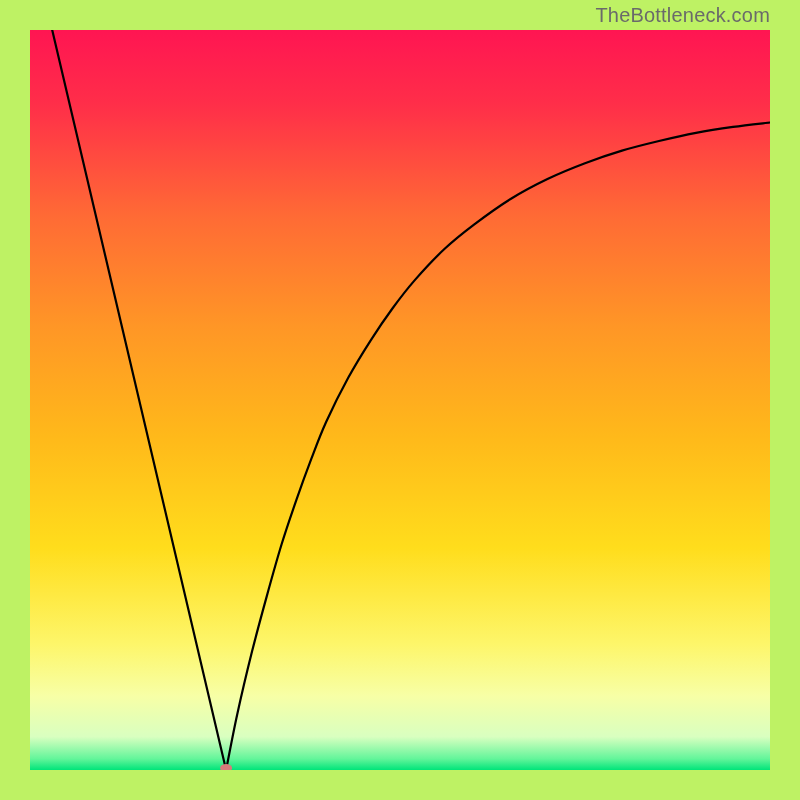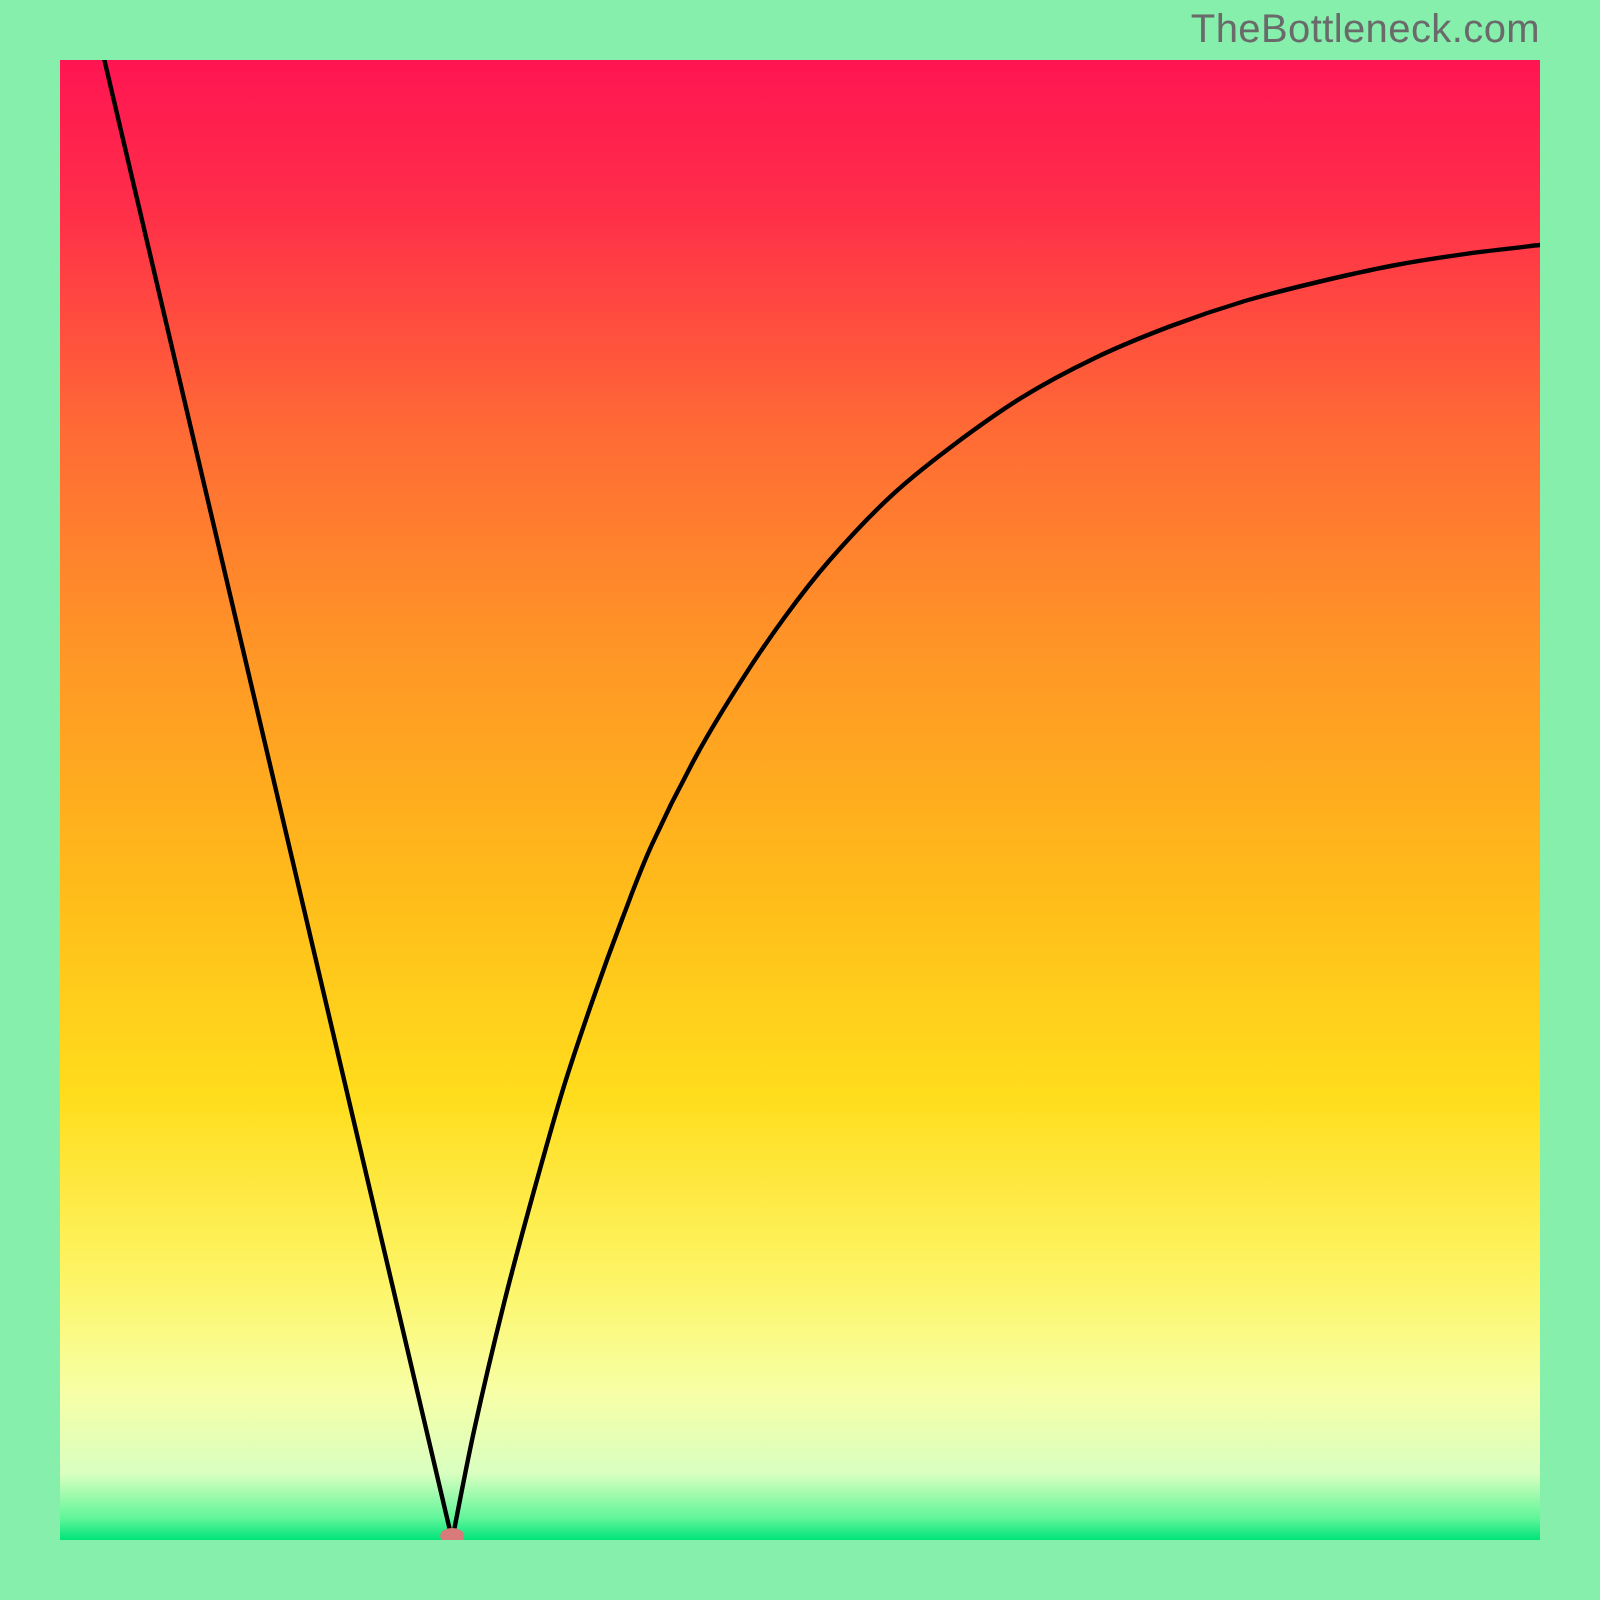--- a/index.html
+++ b/index.html
@@ -8,21 +8,21 @@
     width: 800px;
     height: 800px;
     overflow: hidden;
     background: #000;
     font-family: Arial, Helvetica, sans-serif;
   }
   .frame {
     position: relative;
     width: 800px;
     height: 800px;
-    background: #86efac;
+    background: #bef264;
   }
   .plot-area {
     position: absolute;
     left: 30px;
     top: 30px;
     width: 740px;
     height: 740px;
   }
   .gradient-bg {
     position: absolute;

